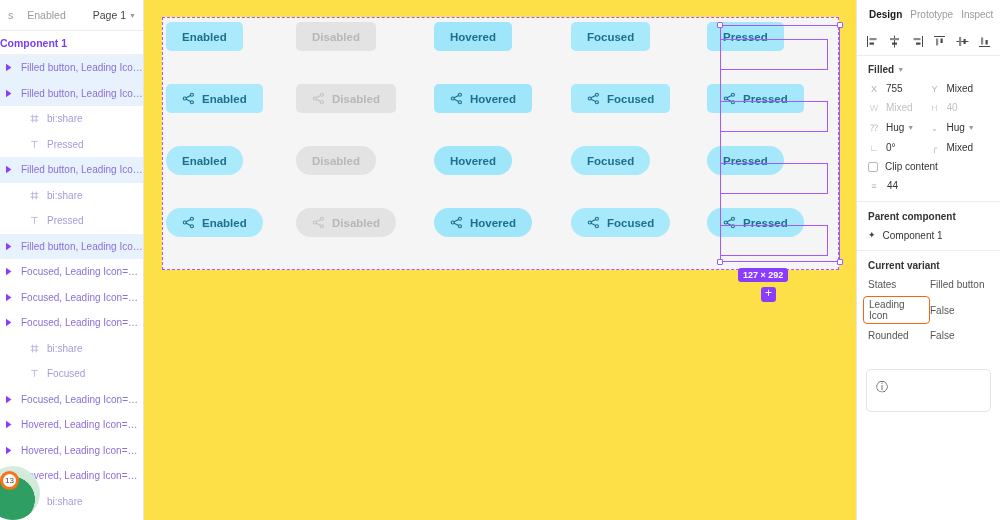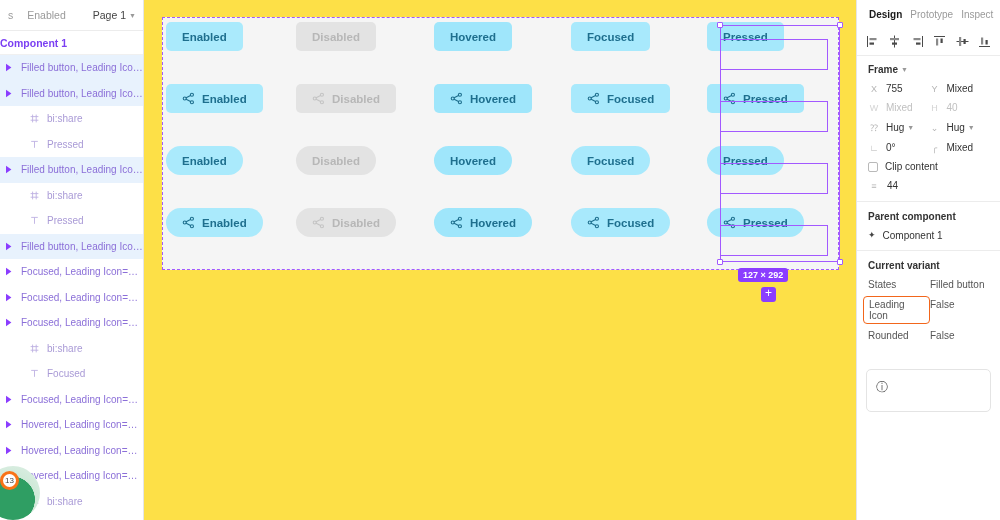--- a/index.html
+++ b/index.html
@@ -135,21 +135,21 @@
     flex: 0 0 10px;
   }
   .crow { display: flex; align-items: center; gap: 7px; margin-bottom: 8px; }
   .crow-lbl { font-size: 10px; color: #333; }
 
   .sec2 { padding: 9px 11px; border-bottom: 1px solid #ececec; }
   .sec2-title { font-size: 10px; color: #333; font-weight: 600; margin-bottom: 8px; }
   .comp-row { display: flex; align-items: center; gap: 7px; }
   .comp-name { font-size: 10px; color: #333; }
 
-  .vrow { display: flex; margin-bottom: 9px; }
+  .vrow { display: flex; margin-bottom: 9px; align-items: center; }
   .vkey { width: 62px; font-size: 10px; color: #555; }
   .vval { font-size: 10px; color: #555; }
   .vrow.boxed .vkey {
     border: 1.6px solid #f2661b; border-radius: 4px; padding: 2px 5px;
     margin: -3px 0 -3px -5px; width: 67px;
   }
 
   .warn {
     margin: 10px 9px 0 9px; border: 1px solid #e4e4e4; border-radius: 5px;
     padding: 9px 9px 10px 9px; background: #fff;
@@ -589,21 +589,21 @@
           <svg width="13" height="13" viewBox="0 0 13 13">
             <rect x="1" y="11" width="11" height="1" fill="#4a4a4a"></rect>
             <rect x="3" y="2.5" width="2.2" height="7" fill="#8a8a8a"></rect>
             <rect x="7.5" y="5" width="2.2" height="4.5" fill="#4a4a4a"></rect>
           </svg>
         </span>
     </div>
 
     <div class="sec">
       <div class="sec-title">
-        <span>Frame</span>
+        <span>Filled</span>
         <span class="chev">▼</span>
       </div>
 
       <div class="prow">
         <div class="pcell">
           <span class="pico">X</span>
           <span class="pval">755</span>
         </div>
         <div class="pcell">
           <span class="pico">Y</span>

